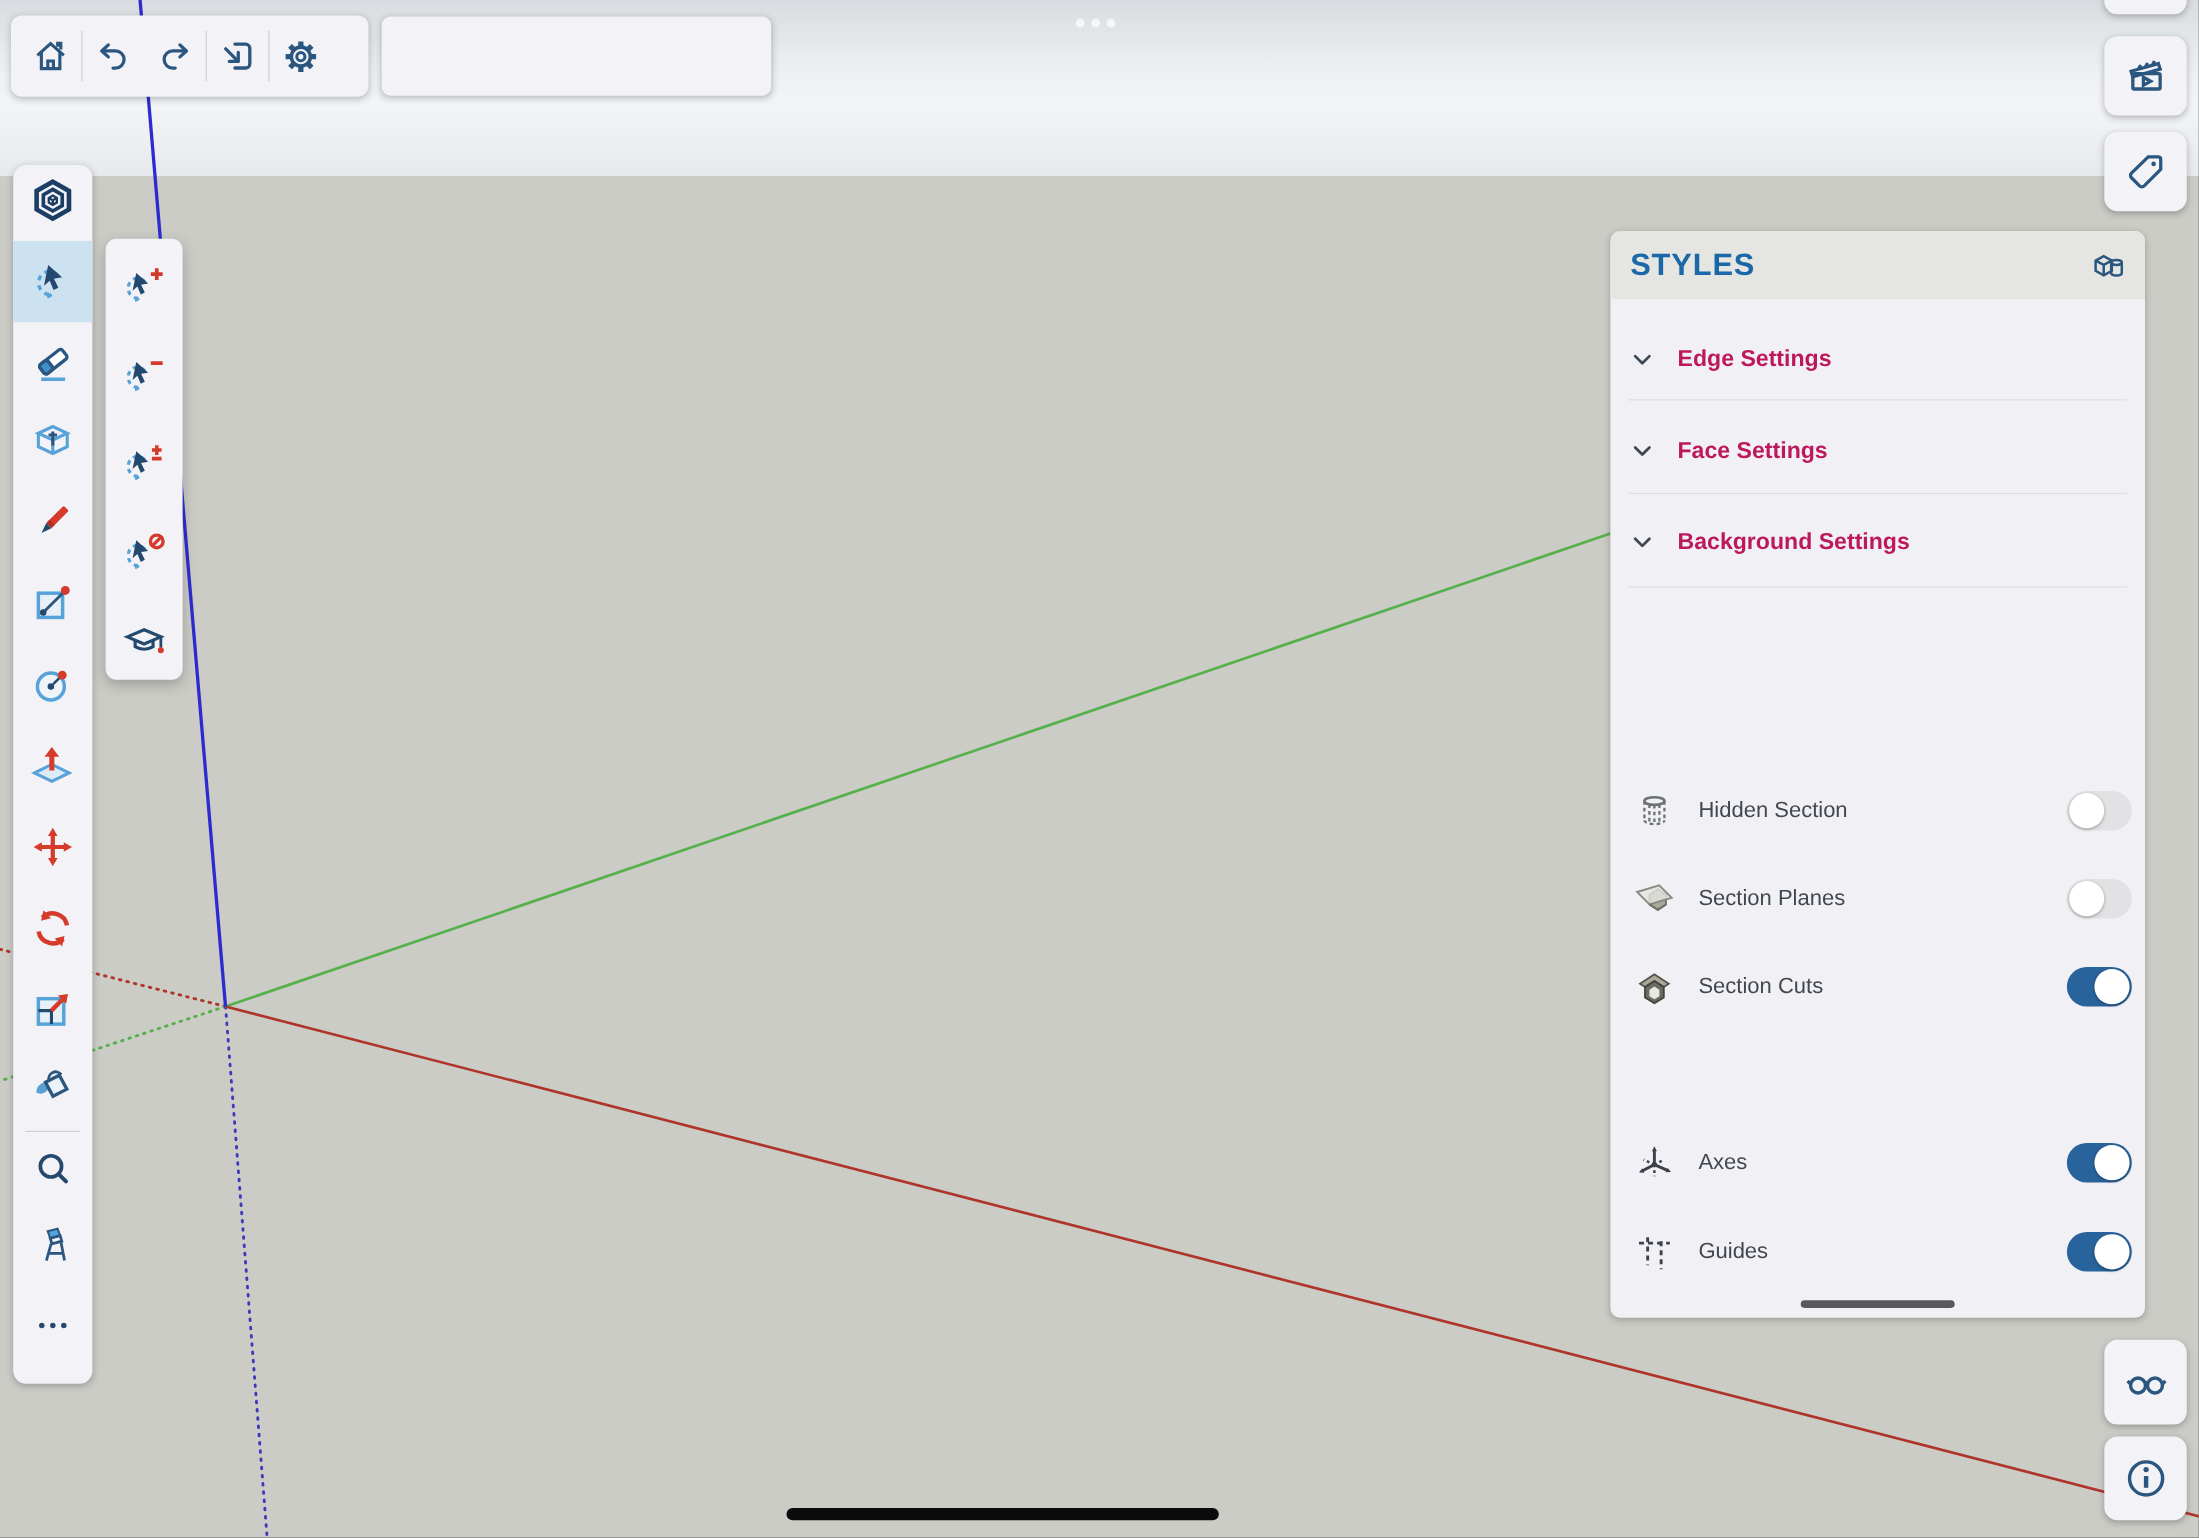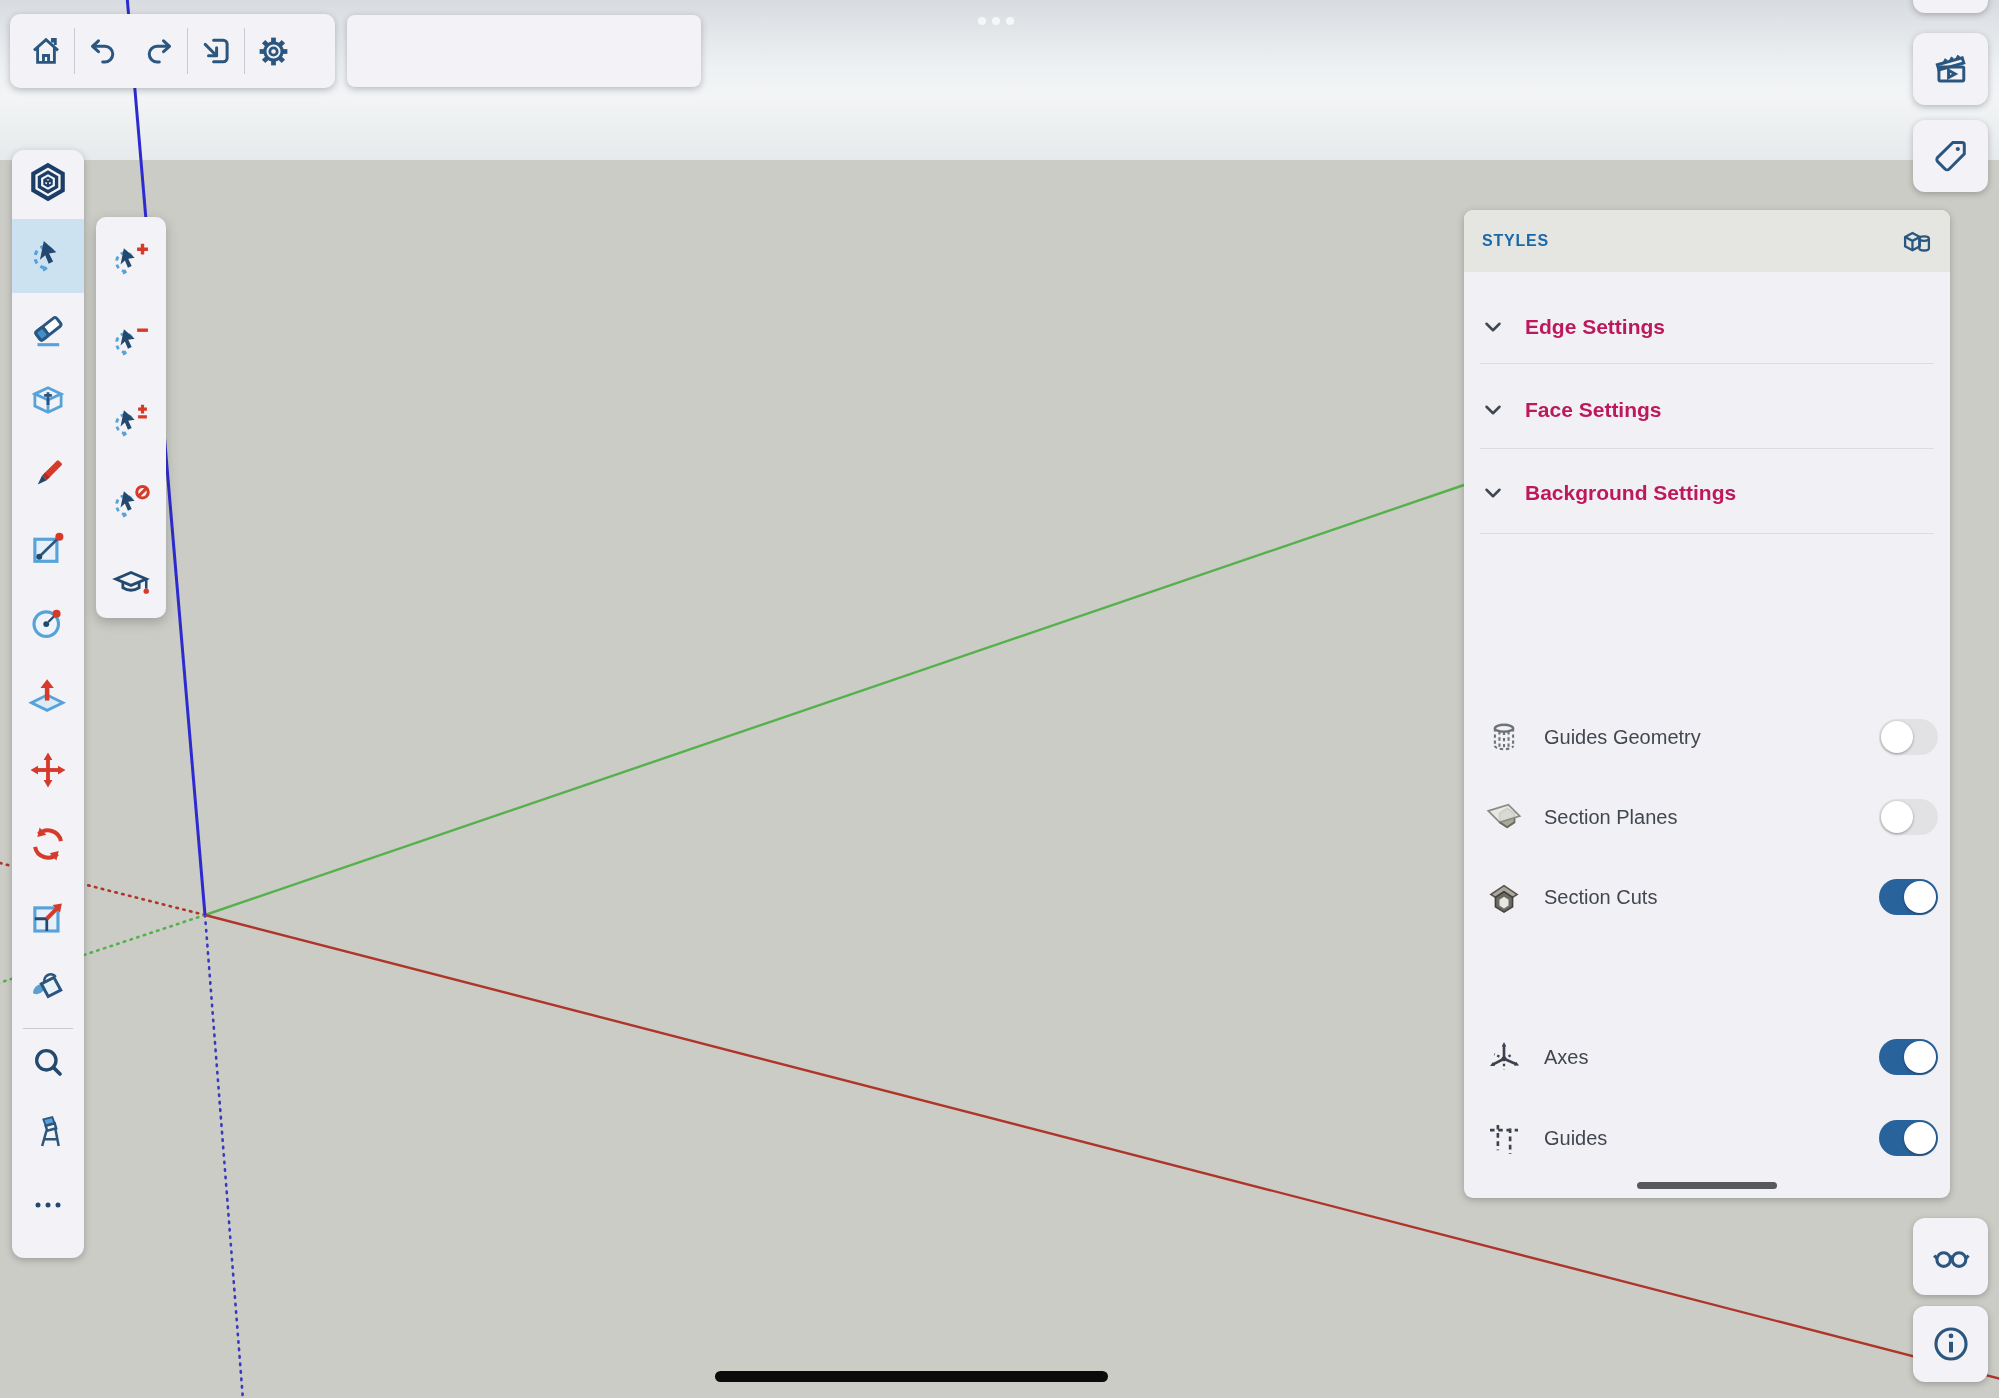--- a/index.html
+++ b/index.html
@@ -31,21 +31,21 @@
   .sel-highlight{position:absolute;left:0;top:69px;width:72px;height:74px;background:#cde2f0;}
   .side-divider{position:absolute;left:11px;top:878px;width:50px;height:1px;background:#c9ccd1;}
   
   .flyout{left:96px;top:217px;width:70px;height:401px;border-radius:10px;
           box-shadow:0 4px 12px rgba(40,44,52,.28);}
   .fly-item{position:absolute;left:13px;width:44px;height:44px;display:flex;align-items:center;justify-content:center;}
   
   .styles{left:1464px;top:210px;width:486px;height:988px;border-radius:9px;background:#f1f1f5;}
   .styles-header{position:absolute;left:0;top:0;width:100%;height:62px;background:#e5e6e2;
                  border-radius:9px 9px 0 0;}
-  .styles-title{position:absolute;left:18px;top:0;line-height:62px;font-size:16px;font-weight:bold;
+  .styles-title{position:absolute;left:18px;top:0;line-height:62px;font-size:28px;font-weight:bold;
                 letter-spacing:.8px;color:#1b68a9;}
   .styles-hicon{position:absolute;right:16px;top:15px;}
   .sec{position:absolute;left:0;width:100%;height:30px;}
   .sec .chev{position:absolute;left:16px;top:2px;}
   .sec .lbl{position:absolute;left:61px;top:0;font-size:21px;font-weight:bold;color:#be185d;line-height:30px;}
   .sec-sep{position:absolute;left:16px;width:454px;height:1px;background:#dddde1;}
   .srow{position:absolute;left:0;width:100%;height:64px;}
   .srow .ricon{position:absolute;left:18px;top:10px;width:44px;height:44px;display:flex;align-items:center;justify-content:center;}
   .srow .lbl{position:absolute;left:80px;top:18px;font-size:20px;color:#41474f;line-height:28px;}
   .toggle{position:absolute;right:12px;top:14px;width:59px;height:36px;border-radius:18px;background:#e2e2e4;}
@@ -367,21 +367,21 @@
       <span class="ricon">
         <svg width="42" height="42" viewBox="0 0 24 24" fill="none" stroke="#6d7277">
           <ellipse cx="12" cy="7" rx="5.2" ry="2" stroke-width="1.4"></ellipse>
           <g stroke-width="1.2" stroke-dasharray="1.9 1.6">
             <path d="M6.8 7 V17 M17.2 7 V17"></path>
             <path d="M6.8 17 a5.2 2 0 0 0 10.4 0"></path>
             <path d="M9.4 8.7 V18.3 M12 9 V18.9 M14.6 8.7 V18.3"></path>
           </g>
         </svg>
       </span>
-      <span class="lbl">Guides Geometry</span>
+      <span class="lbl">Hidden Section</span>
       <div class="toggle">
           <div class="knob"></div>
         </div>
     </div>
 
     <div class="srow" style="top:655px">
       <span class="ricon">
         <svg width="42" height="42" viewBox="0 0 24 24">
           <polygon points="4.5,10.5 12,5.5 19.5,10.5 16.9,12.2 12,9 7.1,12.2" fill="#a9a99b" stroke="#55504a" stroke-width="0.9"></polygon>
           <path d="M7.1 12.2 L12 9 L16.9 12.2 V17.6 L12 20.6 L7.1 17.6 Z" fill="#6b6b63" stroke="#44403b" stroke-width="0.9"></path>

